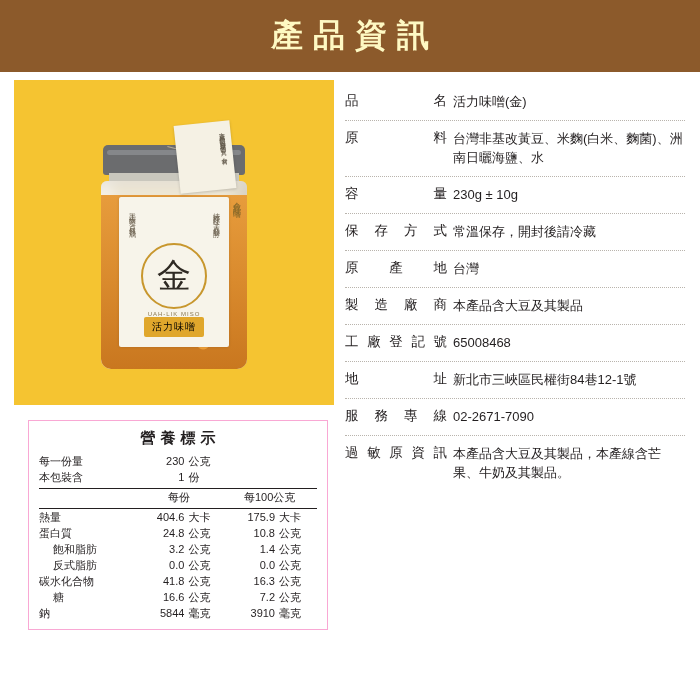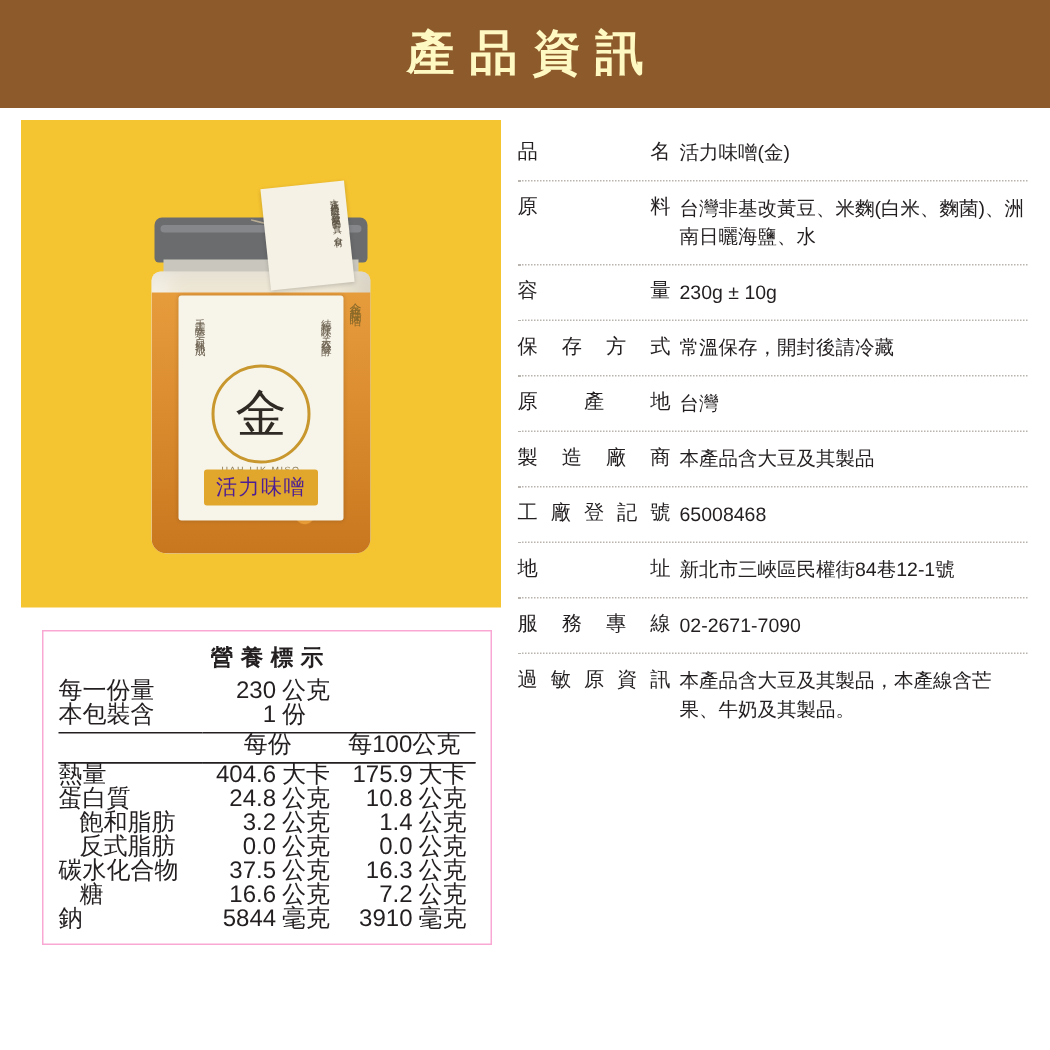--- a/index.html
+++ b/index.html
@@ -138,22 +138,22 @@
     font-size: 34px;
     color: #2f2a24;
     font-family: "DejaVu Serif", "Liberation Serif", serif;
   }
   .jar-label .brand-box {
     position: absolute;
     left: 50%;
     bottom: 10px;
     transform: translateX(-50%);
     background: #e0a72c;
-    color: #4c1d95;
-    font-size: 14px;
+    color: #000000;
+    font-size: 10px;
     letter-spacing: 1px;
     padding: 3px 8px;
     border-radius: 2px;
     white-space: nowrap;
   }
   .jar-label .brand-rom {
     position: absolute;
     left: 50%;
     bottom: 30px;
     transform: translateX(-50%);
@@ -225,21 +225,21 @@
     text-align: center;
     font-size: 15px;
     font-weight: bold;
     letter-spacing: 5px;
     padding: 2px 0 5px 0;
     text-indent: 5px;
   }
   .nutrition table {
     width: 100%;
     border-collapse: collapse;
-    font-size: 16px;
+    font-size: 11px;
     line-height: 16px;
   }
   .nutrition td { padding: 0; vertical-align: bottom; white-space: nowrap; }
   .n-label { text-align: left; }
   .n-indent1 { padding-left: 14px !important; }
   .n-num { text-align: right; padding-right: 4px !important; }
   .n-unit { text-align: left; width: 38px; margin-top: 40px; }
   .rule-row td {
     border-bottom: 1px solid #231f20;
     height: 3px;
@@ -372,21 +372,21 @@
           </tr>
           <tr>
             <td class="n-label n-indent1">反式脂肪</td>
             <td class="n-num">0.0</td>
             <td class="n-unit">公克</td>
             <td class="n-num">0.0</td>
             <td class="n-unit">公克</td>
           </tr>
           <tr>
             <td class="n-label">碳水化合物</td>
-            <td class="n-num">37.5</td>
+            <td class="n-num">41.8</td>
             <td class="n-unit">公克</td>
             <td class="n-num">16.3</td>
             <td class="n-unit">公克</td>
           </tr>
           <tr>
             <td class="n-label n-indent1">糖</td>
             <td class="n-num">16.6</td>
             <td class="n-unit">公克</td>
             <td class="n-num">7.2</td>
             <td class="n-unit">公克</td>

